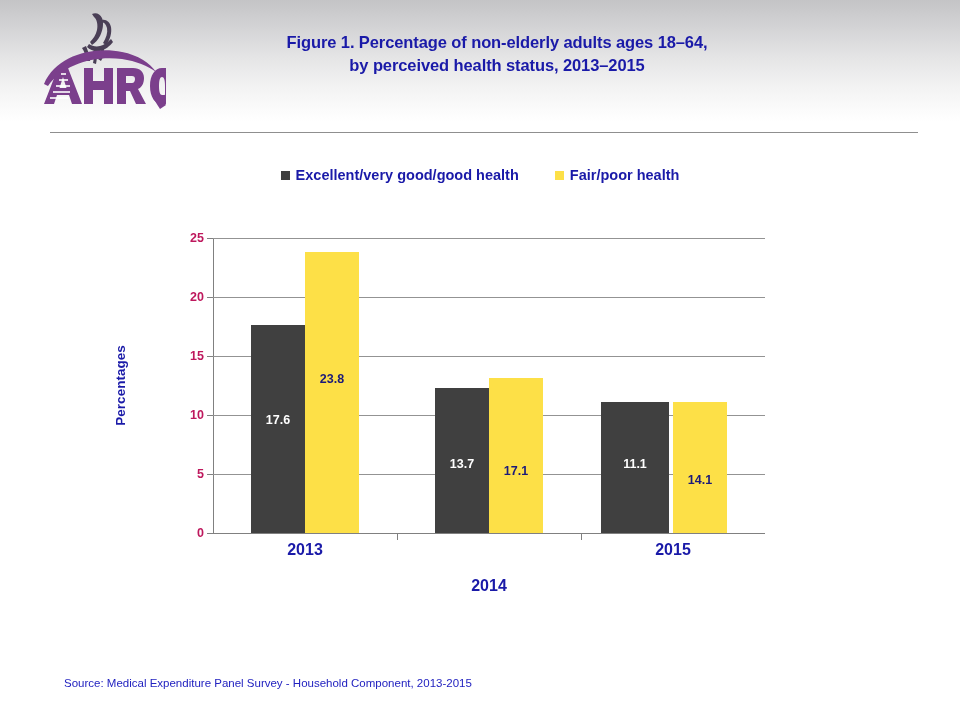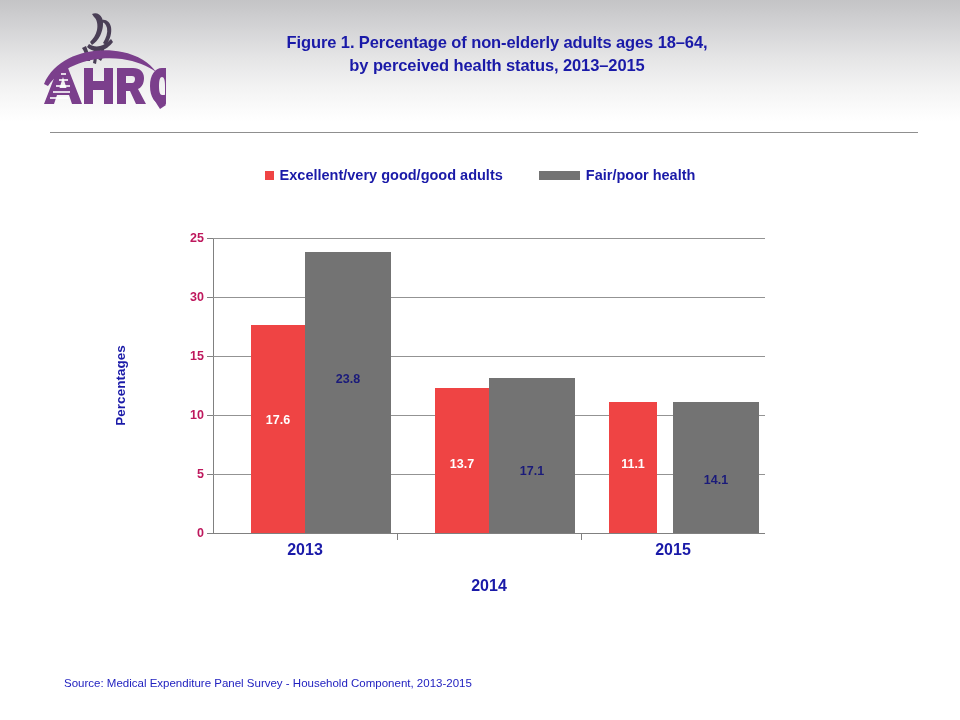--- a/index.html
+++ b/index.html
@@ -181,22 +181,22 @@
     width: 0;
     height: 7px;
     border-left: 1px solid #808080;
   }
 
   
   .bar {
     position: absolute;
     bottom: 0;
   }
-  .bar-blue   { background: #ef4444; }
-  .bar-yellow { background: #737373; padding-left: 32px; }
+  .bar-blue   { background: #404040; }
+  .bar-yellow { background: #fde047; }
   .bar-value {
     position: absolute;
     left: 0;
     width: 100%;
     text-align: center;
     font-size: 12.5px;
     font-weight: bold;
     line-height: 1;
   }
   .val-on-blue   { color: #ffffff; }
@@ -265,21 +265,21 @@
 <div class="fig-title">
   <div>Figure 1. Percentage of non-elderly adults ages 18–64,</div>
   <div>by perceived health status, 2013–2015</div>
 </div>
 
 <div class="divider"></div>
 
 <div class="legend">
   <div class="legend-item">
     <span class="legend-swatch bar-blue"></span>
-    <span class="legend-label">Excellent/very good/good adults</span>
+    <span class="legend-label">Excellent/very good/good health</span>
   </div>
   <div class="legend-item">
     <span class="legend-swatch bar-yellow"></span>
     <span class="legend-label">Fair/poor health</span>
   </div>
 </div>
 
 <div class="chart-wrap">
 
   <div class="yaxis-title">
@@ -296,39 +296,39 @@
         <div class="ytick" style="top: 236px;"></div>
         <div class="ylabel-txt" style="top: 236px;">5</div>
         <div class="gridline" style="top: 177px;"></div>
         <div class="ytick" style="top: 177px;"></div>
         <div class="ylabel-txt" style="top: 177px;">10</div>
         <div class="gridline" style="top: 118px;"></div>
         <div class="ytick" style="top: 118px;"></div>
         <div class="ylabel-txt" style="top: 118px;">15</div>
         <div class="gridline" style="top: 59px;"></div>
         <div class="ytick" style="top: 59px;"></div>
-        <div class="ylabel-txt" style="top: 59px;">30</div>
+        <div class="ylabel-txt" style="top: 59px;">20</div>
         <div class="gridline" style="top: 0px;"></div>
         <div class="ytick" style="top: 0px;"></div>
         <div class="ylabel-txt" style="top: 0px;">25</div>
       </div>
     <div id="bars">
         <div class="bar bar-blue" style="left: 38px; width: 54px; height: 207.68px;">
           <div class="bar-value val-on-blue" style="top: 89px;">17.6</div>
         </div>
         <div class="bar bar-yellow" style="left: 92px; width: 54px; height: 280.84px;">
           <div class="bar-value val-on-yellow" style="top: 121px;">23.8</div>
         </div>
         <div class="bar bar-blue" style="left: 222px; width: 54px; height: 145px;">
           <div class="bar-value val-on-blue" style="top: 70px;">13.7</div>
         </div>
         <div class="bar bar-yellow" style="left: 276px; width: 54px; height: 155px;">
           <div class="bar-value val-on-yellow" style="top: 87px;">17.1</div>
         </div>
-        <div class="bar bar-blue" style="left: 396px; width: 48px; height: 130.98px;">
+        <div class="bar bar-blue" style="left: 388px; width: 68px; height: 130.98px;">
           <div class="bar-value val-on-blue" style="top: 56px;">11.1</div>
         </div>
         <div class="bar bar-yellow" style="left: 460px; width: 54px; height: 131px;">
           <div class="bar-value val-on-yellow" style="top: 72px;">14.1</div>
         </div>
       </div>
     <div id="xlabels">
         <div class="xcat" style="left: 0px; width: 184px;">2013</div>
         <div class="xcat" style="left: 184px; width: 184px; margin-top: 36px;">2014</div>
         <div class="xsep" style="left: 184px;"></div>

